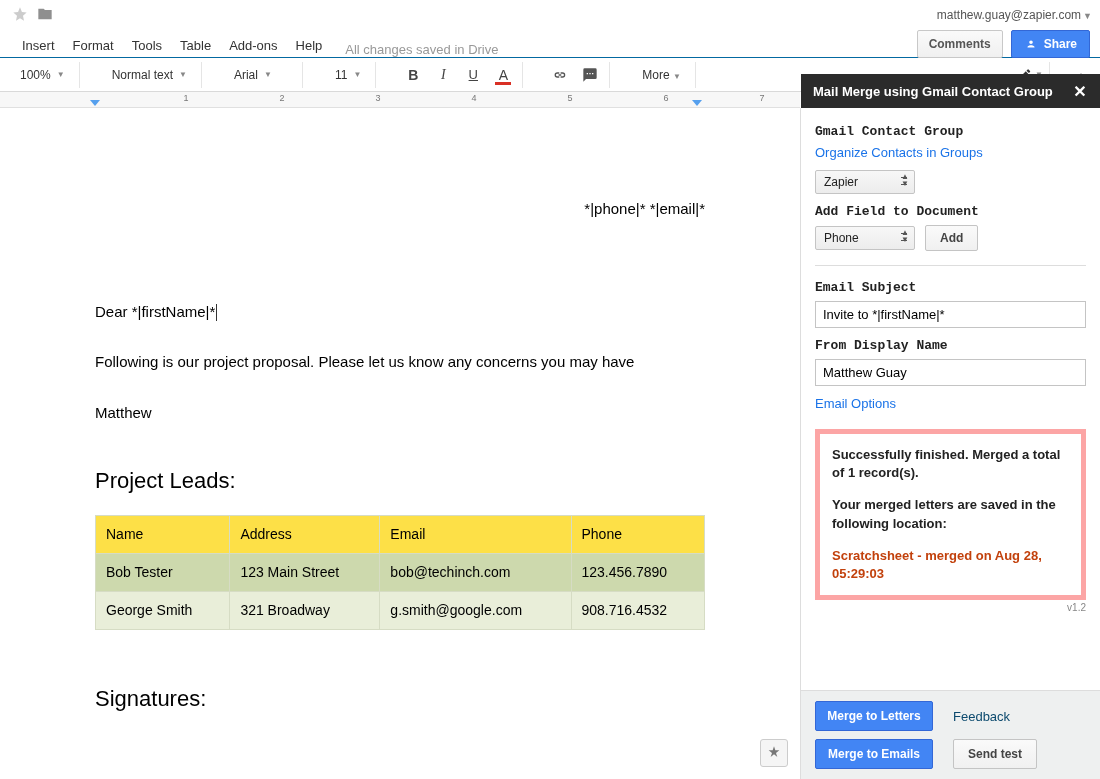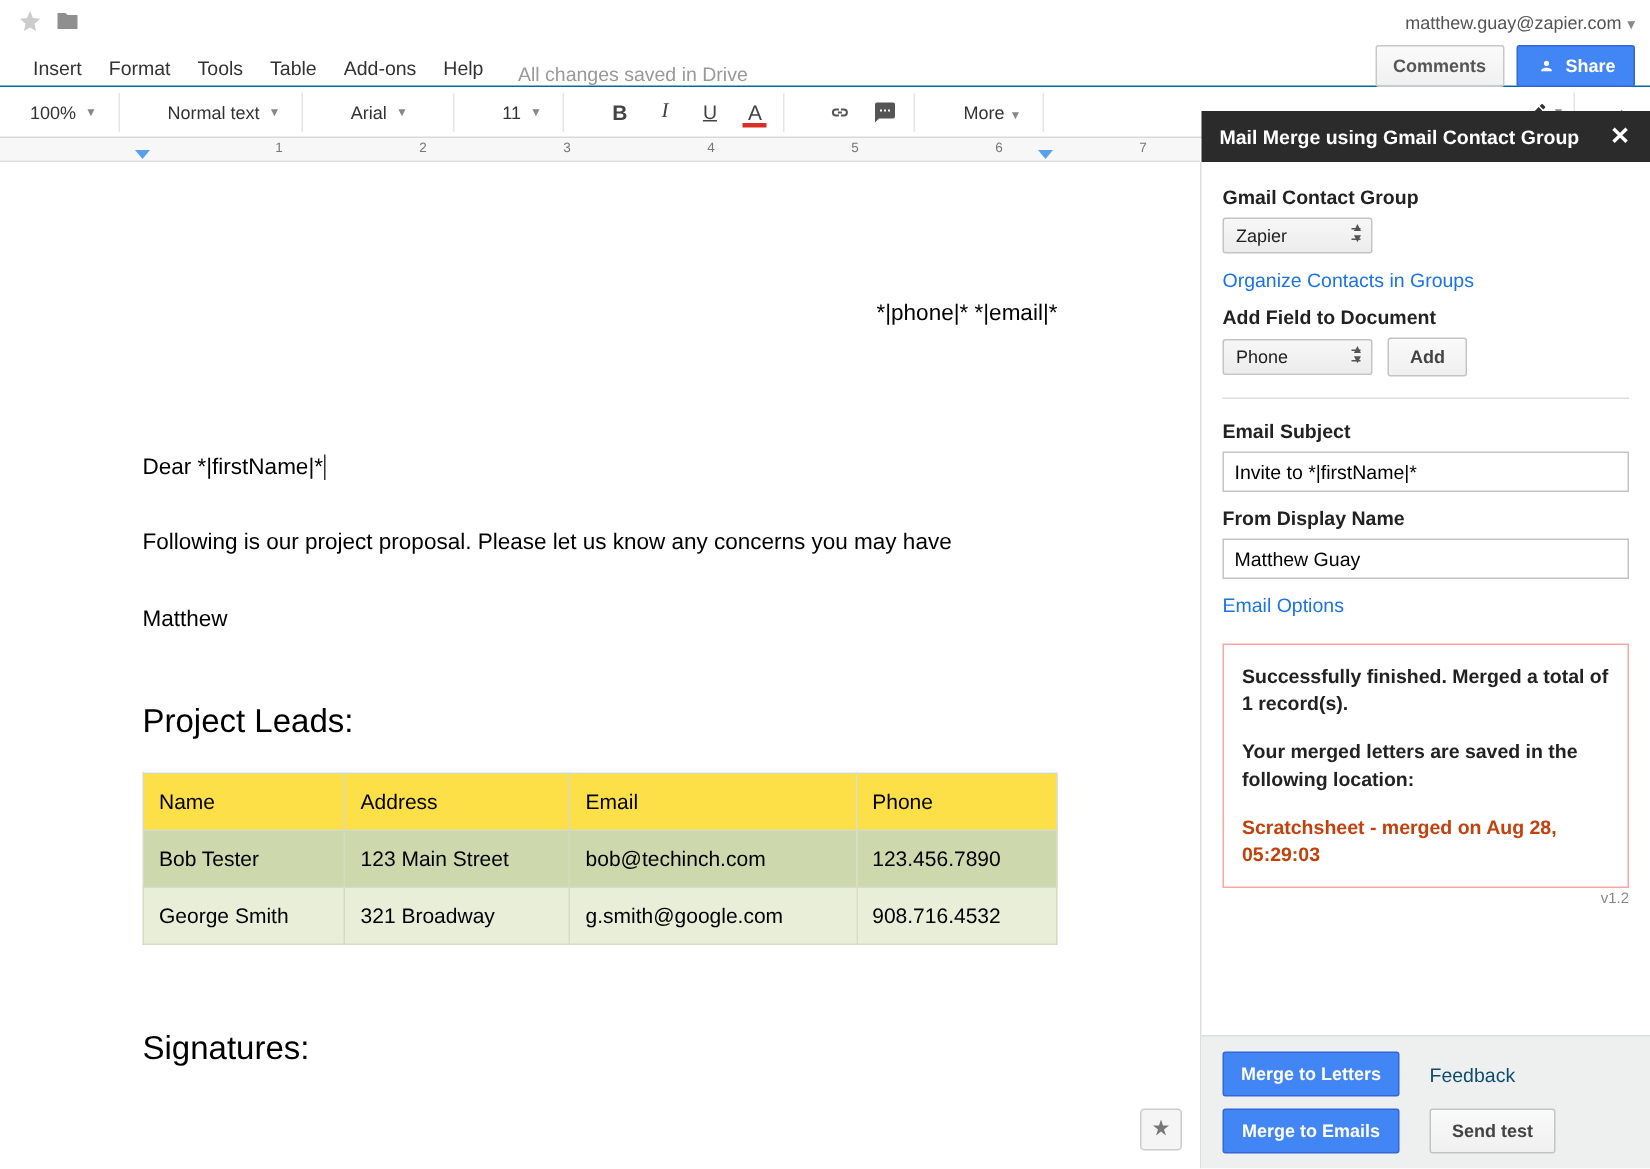--- a/index.html
+++ b/index.html
@@ -67,33 +67,33 @@
   table.proj tbody tr:nth-child(2) td { background: #e9eed9; }
 
   .explore-fab { position: absolute; right: 12px; bottom: 12px; width: 28px; height: 28px; background: #f5f5f5; border: 1px solid #ccc; border-radius: 3px; display: flex; align-items: center; justify-content: center; cursor: pointer; }
   .explore-fab svg { width: 16px; height: 16px; fill: #777; }
 
   
   .sidebar { width: 300px; background: #fff; border-left: 1px solid #ddd; display: flex; flex-direction: column; }
   .sb-header { background: #2b2b2b; color: #fff; height: 34px; display: flex; align-items: center; justify-content: space-between; padding: 0 10px 0 12px; font-size: 13px; font-weight: bold; margin-top: -34px; position: relative; z-index: 5; }
   .sb-close { width: 20px; height: 20px; display: flex; align-items: center; justify-content: center; cursor: pointer; font-size: 16px; }
   .sb-body { padding: 12px 14px; flex: 1; overflow: auto; font-size: 13px; color: #222; }
-  .sb-label { font-weight: bold; margin: 4px 0 6px 0; font-size: 13px; }
+  .sb-label { font-weight: bold; margin: 4px 0 6px 0; font-size: 13px; font-family: Liberation Mono, monospace; }
   .sb-select { display: inline-block; background: linear-gradient(#f7f7f7,#ececec); border: 1px solid #c4c4c4; border-radius: 2px; padding: 4px 20px 4px 8px; font-size: 12px; position: relative; cursor: pointer; min-width: 100px; }
   .sb-select::after { content: ""; position: absolute; right: 6px; top: 4px; width: 8px; height: 12px; background:
     linear-gradient(#555,#555) center 2px/6px 1px no-repeat,
     linear-gradient(#555,#555) center 9px/6px 1px no-repeat; }
   .sb-select .updn { position: absolute; right: 5px; top: 2px; font-size: 8px; line-height: 7px; color: #555; }
   .sb-link { color: #1a73e8; cursor: pointer; display: inline-block; }
   .sb-row { margin-bottom: 10px; }
   .sb-add-row { display: flex; gap: 10px; align-items: center; }
   .sb-btn { background: linear-gradient(#fafafa,#f0f0f0); border: 1px solid #c4c4c4; border-radius: 2px; padding: 5px 14px; font-size: 12px; font-weight: bold; color: #444; cursor: pointer; }
   .sb-input { width: 100%; border: 1px solid #c4c4c4; padding: 5px 7px; font-size: 13px; }
   .sb-hr { border: none; border-top: 1px solid #ddd; margin: 14px 0; }
-  .sb-status { border: 1px solid #fca5a5; padding: 12px; font-size: 13px; line-height: 1.4; }
+  .sb-status { border: 5px solid #fca5a5; padding: 12px; font-size: 13px; line-height: 1.4; }
   .sb-status .loc-link { color: #c2410c; font-weight: bold; cursor: pointer; }
   .sb-version { text-align: right; font-size: 10px; color: #888; margin-top: 2px; }
   .sb-footer { background: #eef0f0; border-top: 1px solid #ddd; padding: 10px 14px; }
   .sb-foot-row { display: flex; align-items: center; gap: 20px; margin-bottom: 8px; }
   .btn-primary { background: #4285f4; border: 1px solid #3367d6; color: #fff; border-radius: 2px; padding: 7px 10px; font-size: 12px; font-weight: bold; cursor: pointer; min-width: 118px; text-align: center; }
   .foot-link { color: #0c4a6e; font-size: 13px; cursor: pointer; }
   .btn-secondary { background: linear-gradient(#fafafa,#f0f0f0); border: 1px solid #c4c4c4; border-radius: 2px; padding: 7px 14px; font-size: 12px; font-weight: bold; color: #444; cursor: pointer; }
 
   
   .link-icon svg, .comment-icon svg { width: 16px; height: 16px; fill: #555; }
@@ -257,24 +257,24 @@
     </div>
   </div>
 
   <div class="sidebar">
     <div class="sb-header">
       <span>Mail Merge using Gmail Contact Group</span>
       <span class="sb-close">✕</span>
     </div>
     <div class="sb-body">
       <div class="sb-label">Gmail Contact Group</div>
+      <div class="sb-row"><span class="sb-link">Organize Contacts in Groups</span></div>
       <div class="sb-row">
         <span class="sb-select"><span>Zapier</span><span class="updn">▲<br>▼</span></span>
       </div>
-      <div class="sb-row"><span class="sb-link">Organize Contacts in Groups</span></div>
 
       <div class="sb-label">Add Field to Document</div>
       <div class="sb-row sb-add-row">
         <span class="sb-select"><span>Phone</span><span class="updn">▲<br>▼</span></span>
         <button class="sb-btn">Add</button>
       </div>
 
       <hr class="sb-hr">
 
       <div class="sb-label">Email Subject</div>

